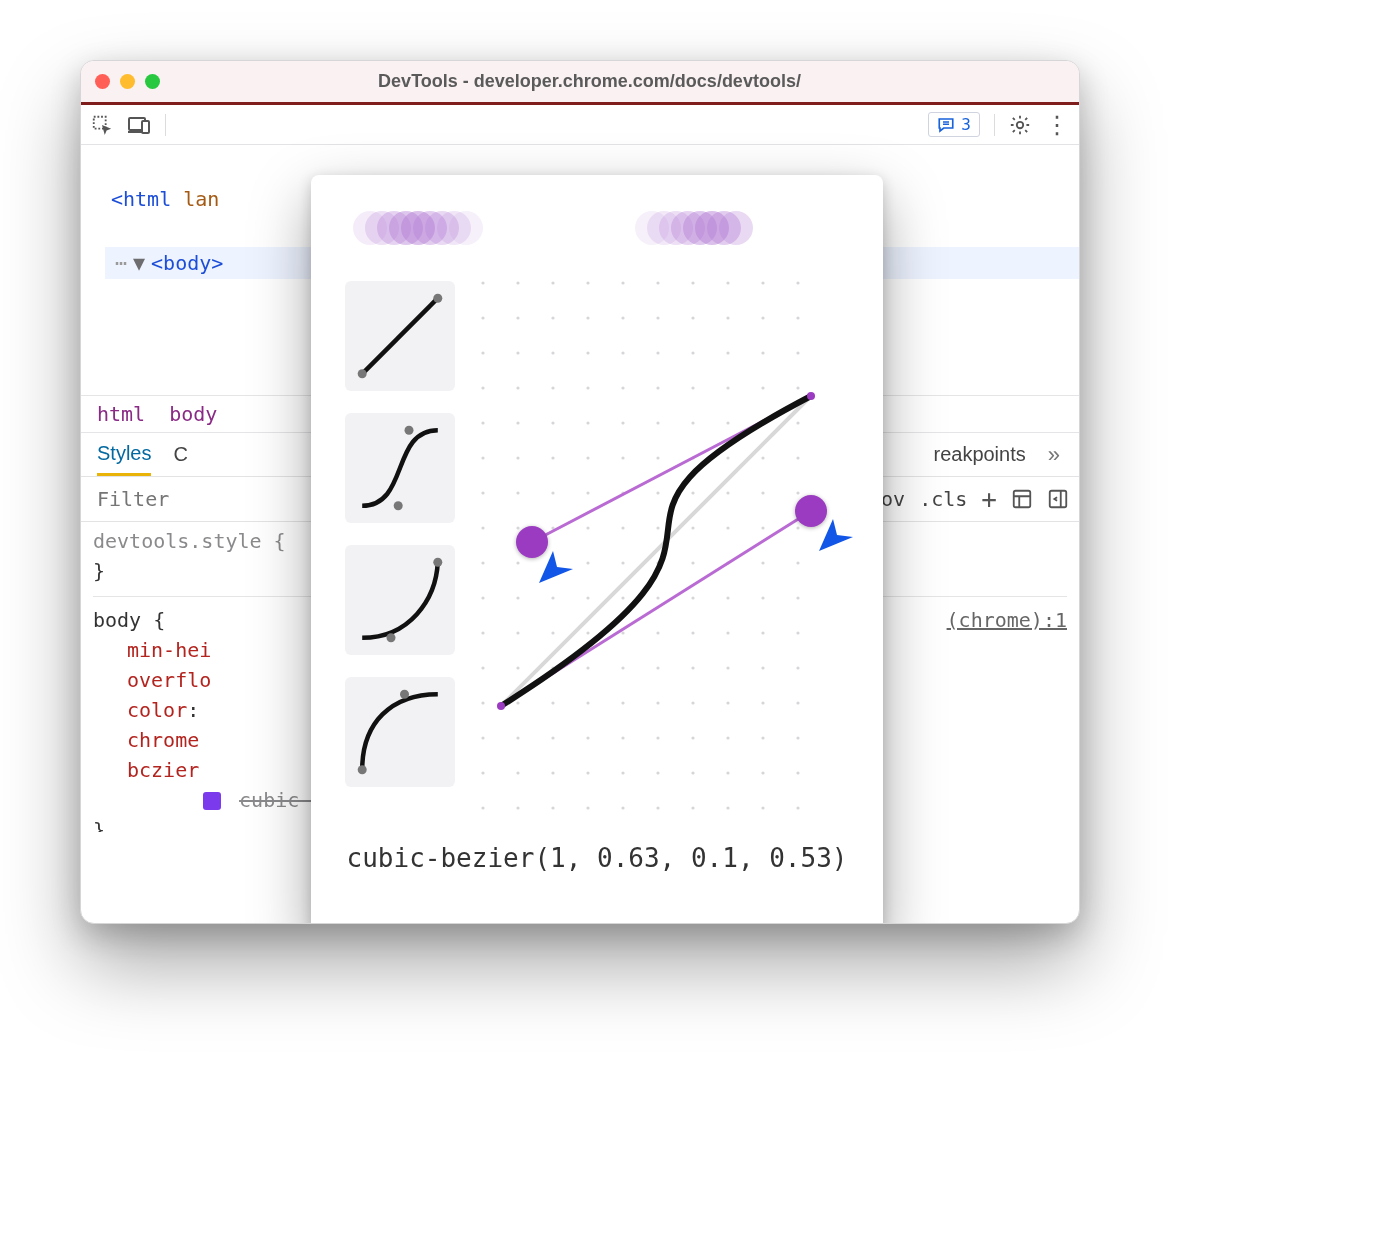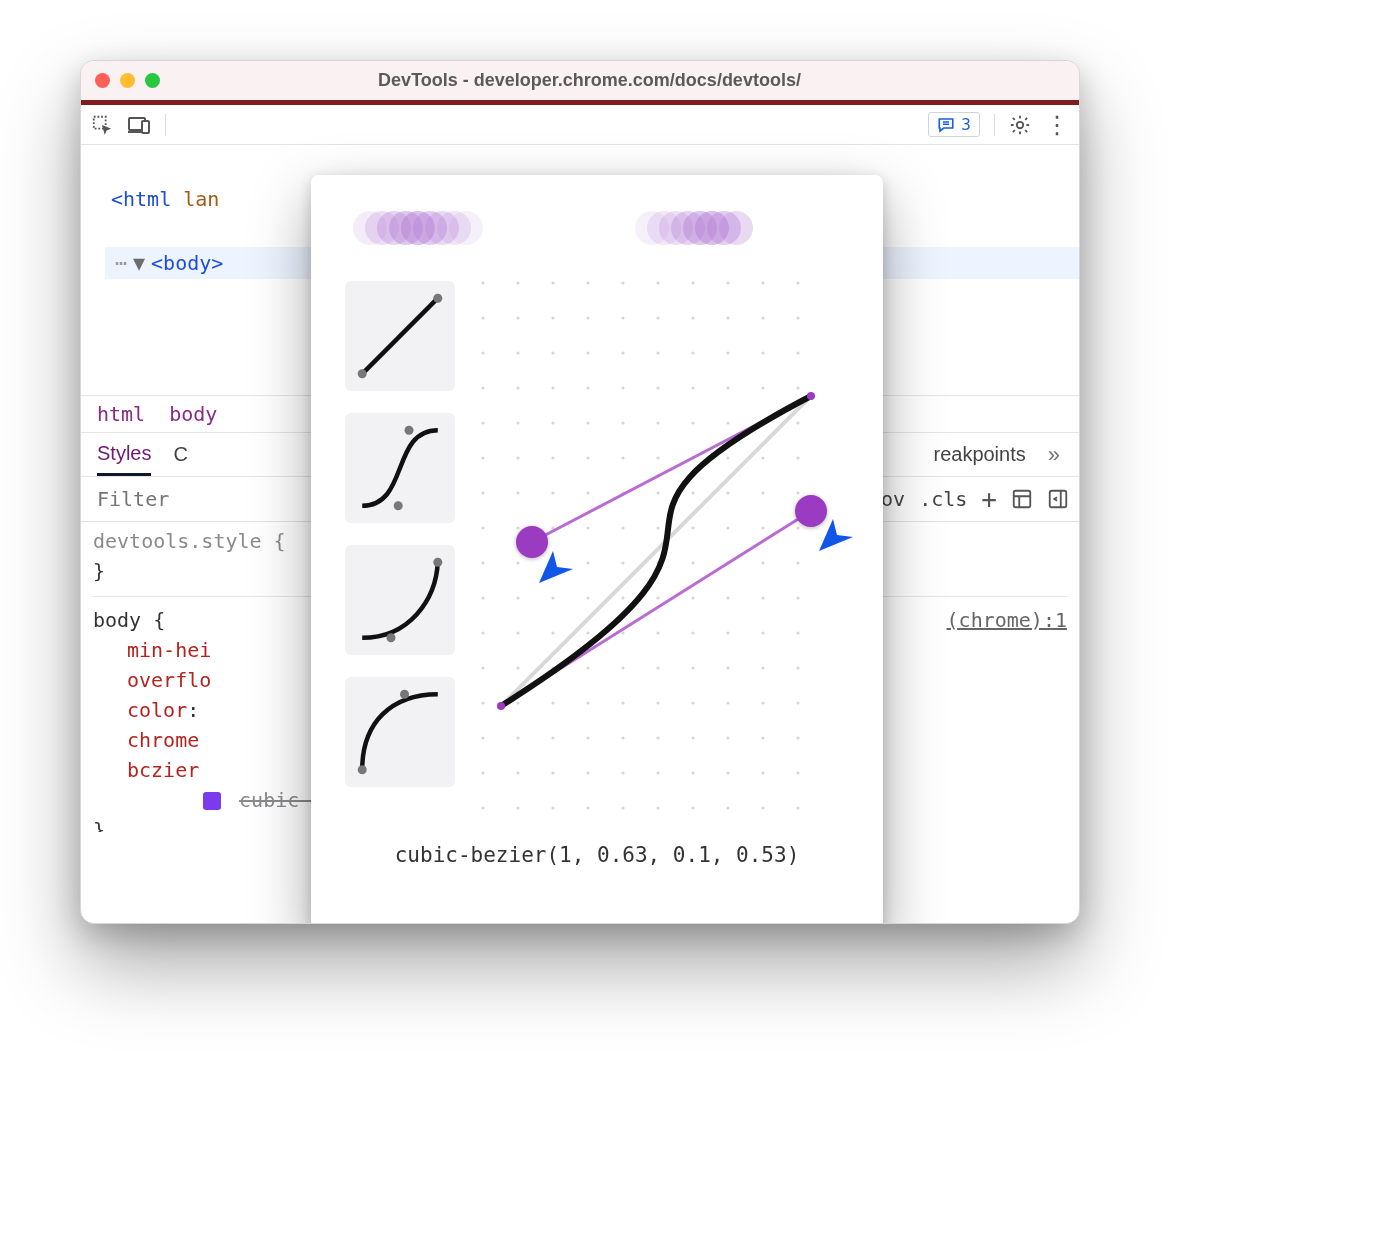--- a/index.html
+++ b/index.html
@@ -8,21 +8,21 @@
   .stage { width:1380px; height:1242px; position:relative; }
   .window {
     position:absolute; left:80px; top:60px; width:1000px; height:864px;
     border-radius:14px; overflow:hidden;
     box-shadow: 0 40px 80px rgba(0,0,0,0.35), 0 10px 30px rgba(0,0,0,0.2);
     background:#fff; border:1px solid #d6d6d8;
   }
   
   .titlebar {
     height:44px; background:#faf1f2; display:flex; align-items:center;
-    padding:16px 14px; gap:14px; border-bottom:5px solid #7f1d1d;
+    padding:16px 14px; gap:14px; border-bottom:3px solid #7f1d1d;
   }
   .traffic { display:flex; gap:10px; }
   .dot { width:15px; height:15px; border-radius:50%; }
   .dot.red { background:#ff5f57; } .dot.yel { background:#febc2e; } .dot.grn { background:#28c840; }
   .title { flex:1; text-align:center; color:#5a5a5a; font-weight:600; font-size:18px; margin-left:-60px; }
   
   .toolbar { height:40px; border-bottom:1px solid #e3e3e5; display:flex; align-items:center; padding:0 10px; gap:14px; }
   .tb-spacer { flex:1; }
   .icon-btn { color:#555; display:flex; align-items:center; justify-content:center; cursor:pointer; }
   .pill { display:flex; align-items:center; gap:6px; border:1px solid #cfd4e0; border-radius:3px; padding:2px 8px; color:#1862db; font-family: Menlo,monospace; font-size:16px; }
@@ -35,21 +35,21 @@
   .tri { color:#6d6d6f; display:inline-block; width:18px; }
   .sel-row { background:#edf3ff; }
   .row { padding-left:6px; }
   .dots { color:#9a9a9a; font-family:monospace; padding-right:4px; letter-spacing:2px;}
   
   .crumb { border-top:1px solid #e5e5e7; border-bottom:1px solid #e5e5e7; padding:6px 16px; font-family:Menlo,monospace; font-size:20px; display:flex; gap:24px;}
   .crumb span { color:#8a2a86; }
   
   .tabs { display:flex; align-items:center; gap:22px; padding:0 16px; height:44px; border-bottom:1px solid #e3e3e5; position:relative; }
   .tab { font-size:20px; color:#444; padding:8px 0; cursor:pointer;}
-  .tab.active { color:#701a75; border-bottom:3px solid #0f172a; margin-bottom:-1px;}
+  .tab.active { color:#0369a1; border-bottom:3px solid #eab308; margin-bottom:-1px;}
   .more { font-size:22px; color:#777; letter-spacing:3px; }
   
   .filter-row { display:flex; align-items:center; padding:6px 10px; border-bottom:1px solid #e3e3e5; gap:8px;}
   .filter-input { font-family:Menlo,monospace; font-size:20px; color:#777; border:none; outline:none; padding:4px 6px; flex:1; }
   .filter-icons { display:flex; align-items:center; gap:14px; margin-left:auto; font-family:Menlo,monospace;}
   .chip { font-family:Menlo,monospace; font-size:20px; color:#444;}
   
   .styles { font-family:Menlo,monospace; font-size:20px; line-height:30px; padding:4px 12px 12px; color:#333; overflow:hidden; height:310px;}
   .styles .gray { color:#8a8a8d; }
   .styles .sec { border-top:1px solid #e5e5e7; margin-top:10px; padding-top:8px;}
@@ -69,21 +69,21 @@
   .seg.left { left:8px; } .seg.right { left:290px; }
   .editor-body { display:flex; gap:26px; }
   .presets { width:110px; display:flex; flex-direction:column; gap:22px;}
   .preset { width:110px; height:110px; background:#f2f2f4; border-radius:6px; padding:10px; cursor:pointer;}
   .preset svg { width:100%; height:100%; }
   .canvas { position:relative; width:350px; height:540px; }
   .canvas .grid { position:absolute; inset:0; }
   .canvas svg.curve { position:absolute; inset:0; }
   .handle { position:absolute; width:32px; height:32px; border-radius:50%; background:#9b3bc1; transform:translate(-50%,-50%); cursor:grab; box-shadow:0 1px 4px rgba(0,0,0,.3);}
   .ptr { position:absolute; width:40px; height:40px; transform:translate(-6px,-6px);}
-  .formula { font-family:Menlo,monospace; font-size:21px; color:#333; text-align:center; margin-top:22px;}
+  .formula { font-family:Menlo,monospace; font-size:26px; color:#333; text-align:center; margin-top:22px;}
 </style>
 </head>
 <body>
 
 <div class="stage">
   <div class="window">
 
     <div class="titlebar">
       <div class="traffic">
         <div class="dot red"></div>

